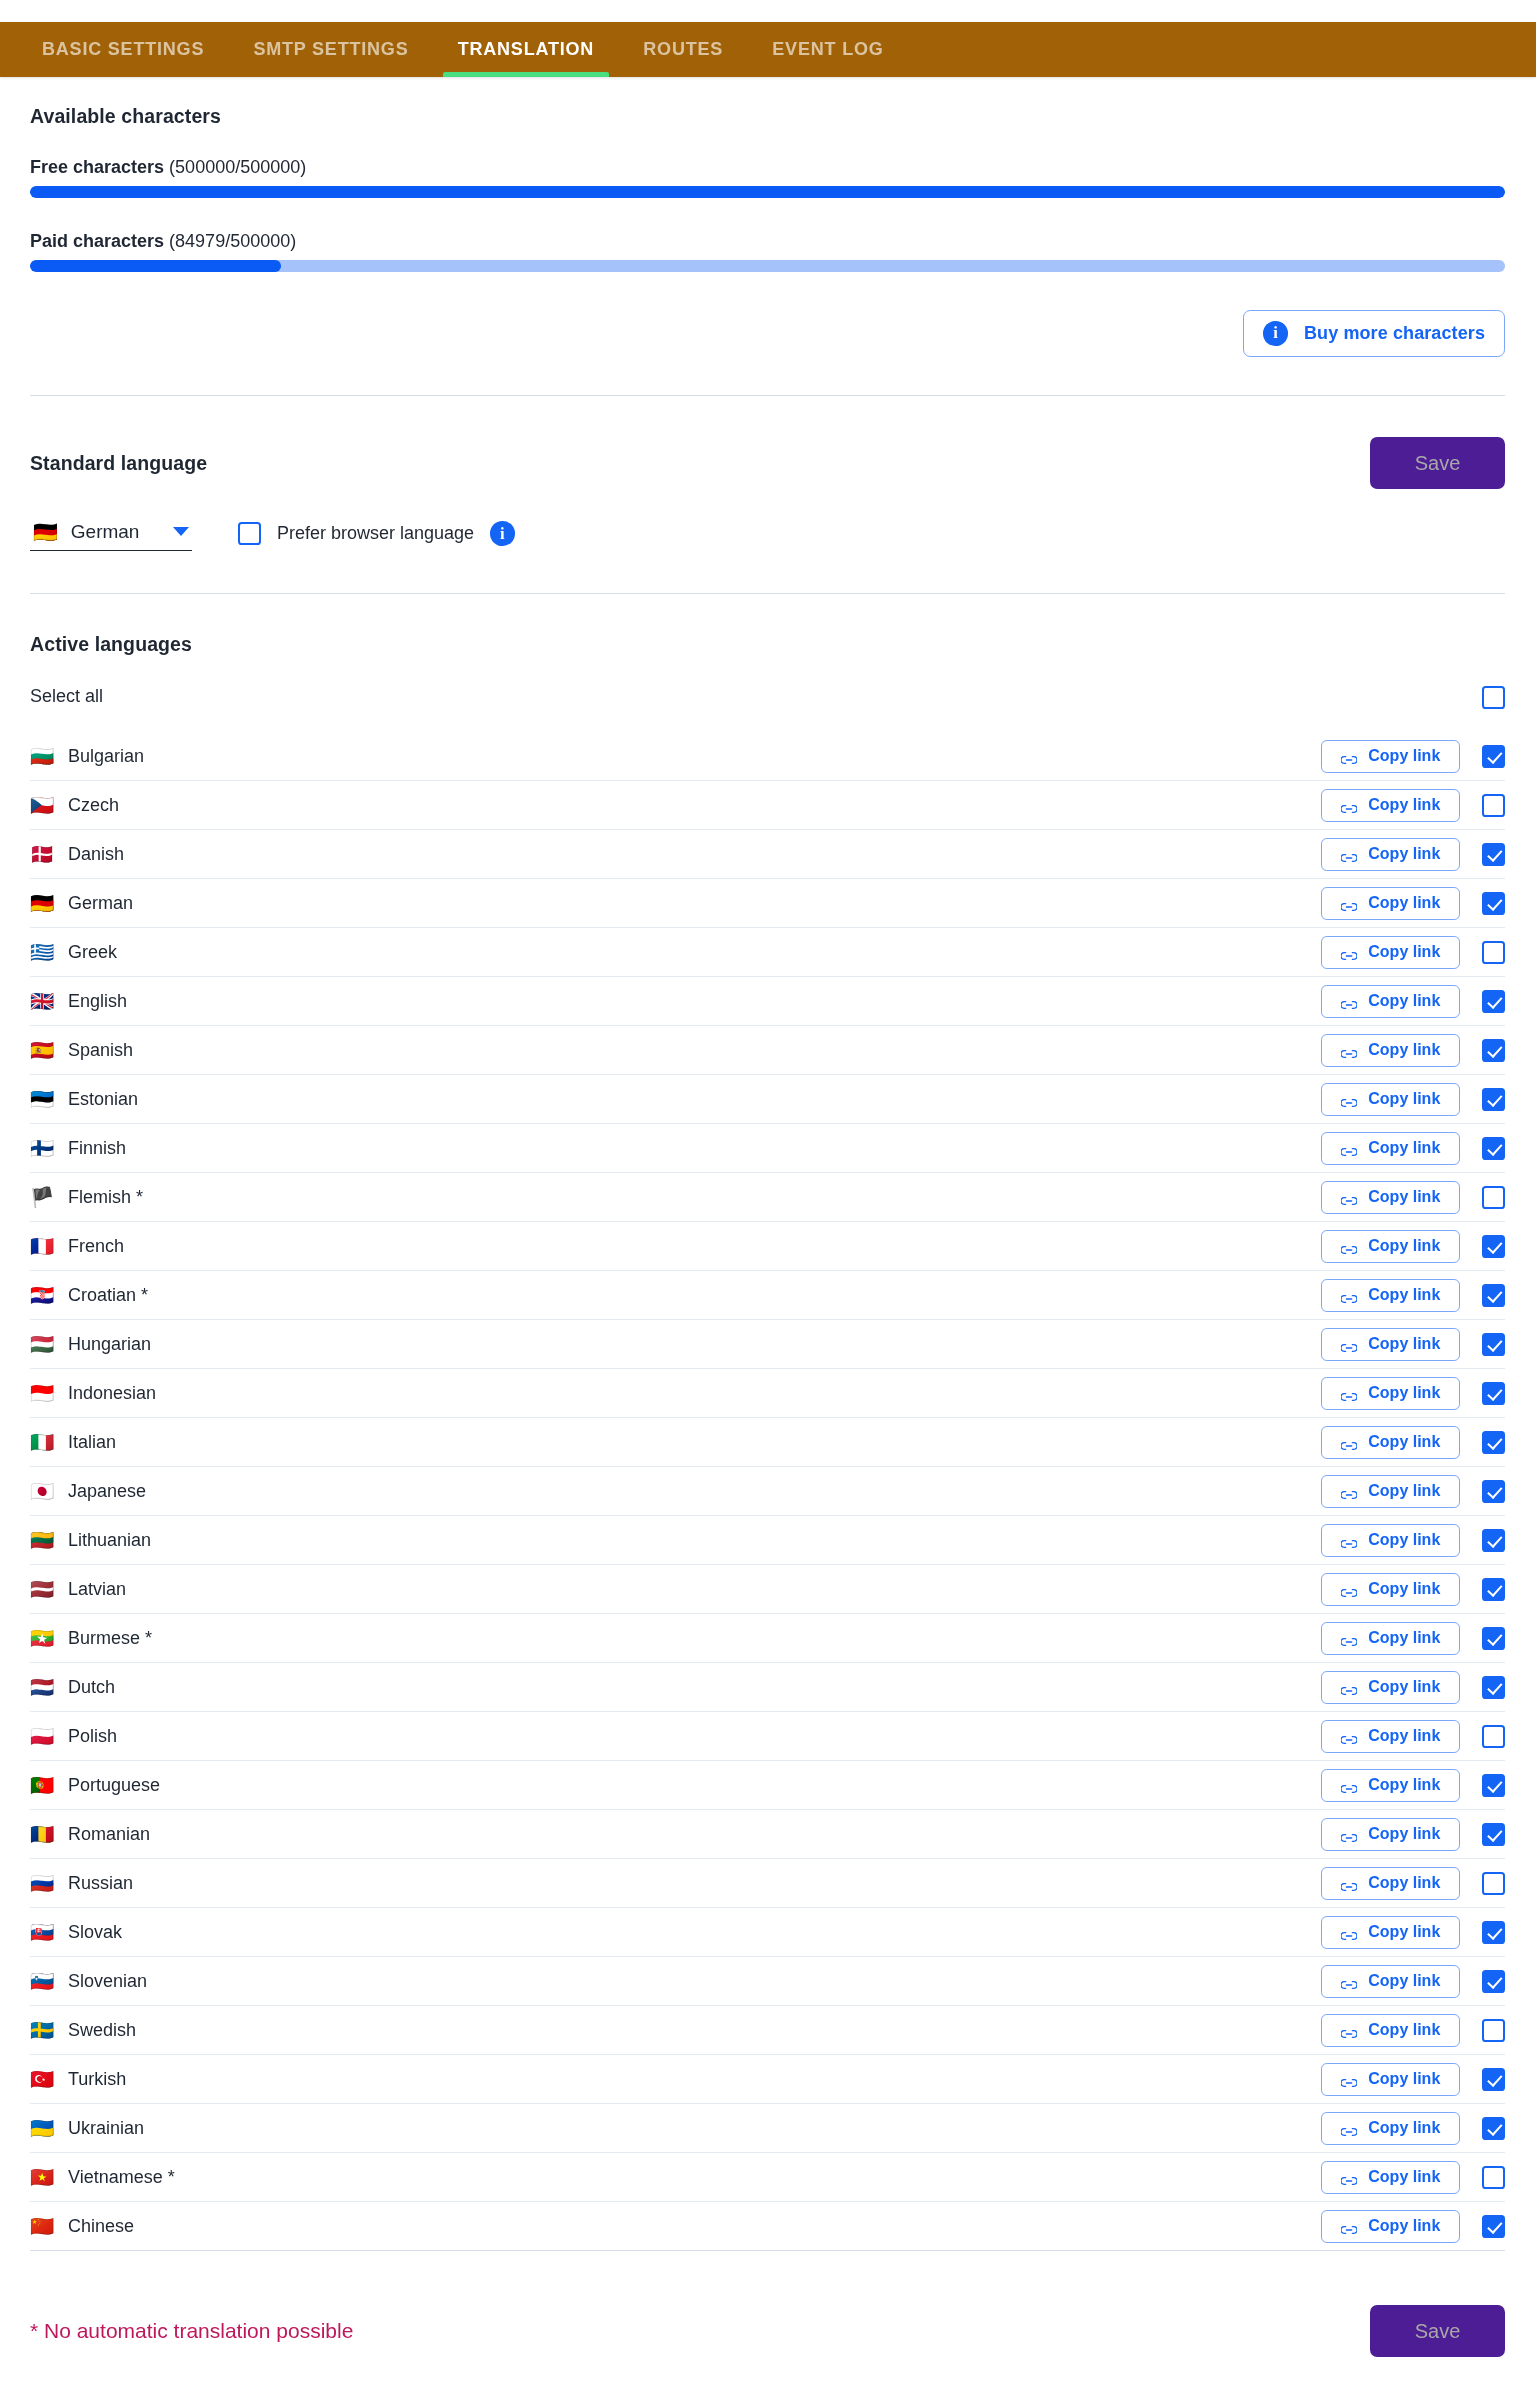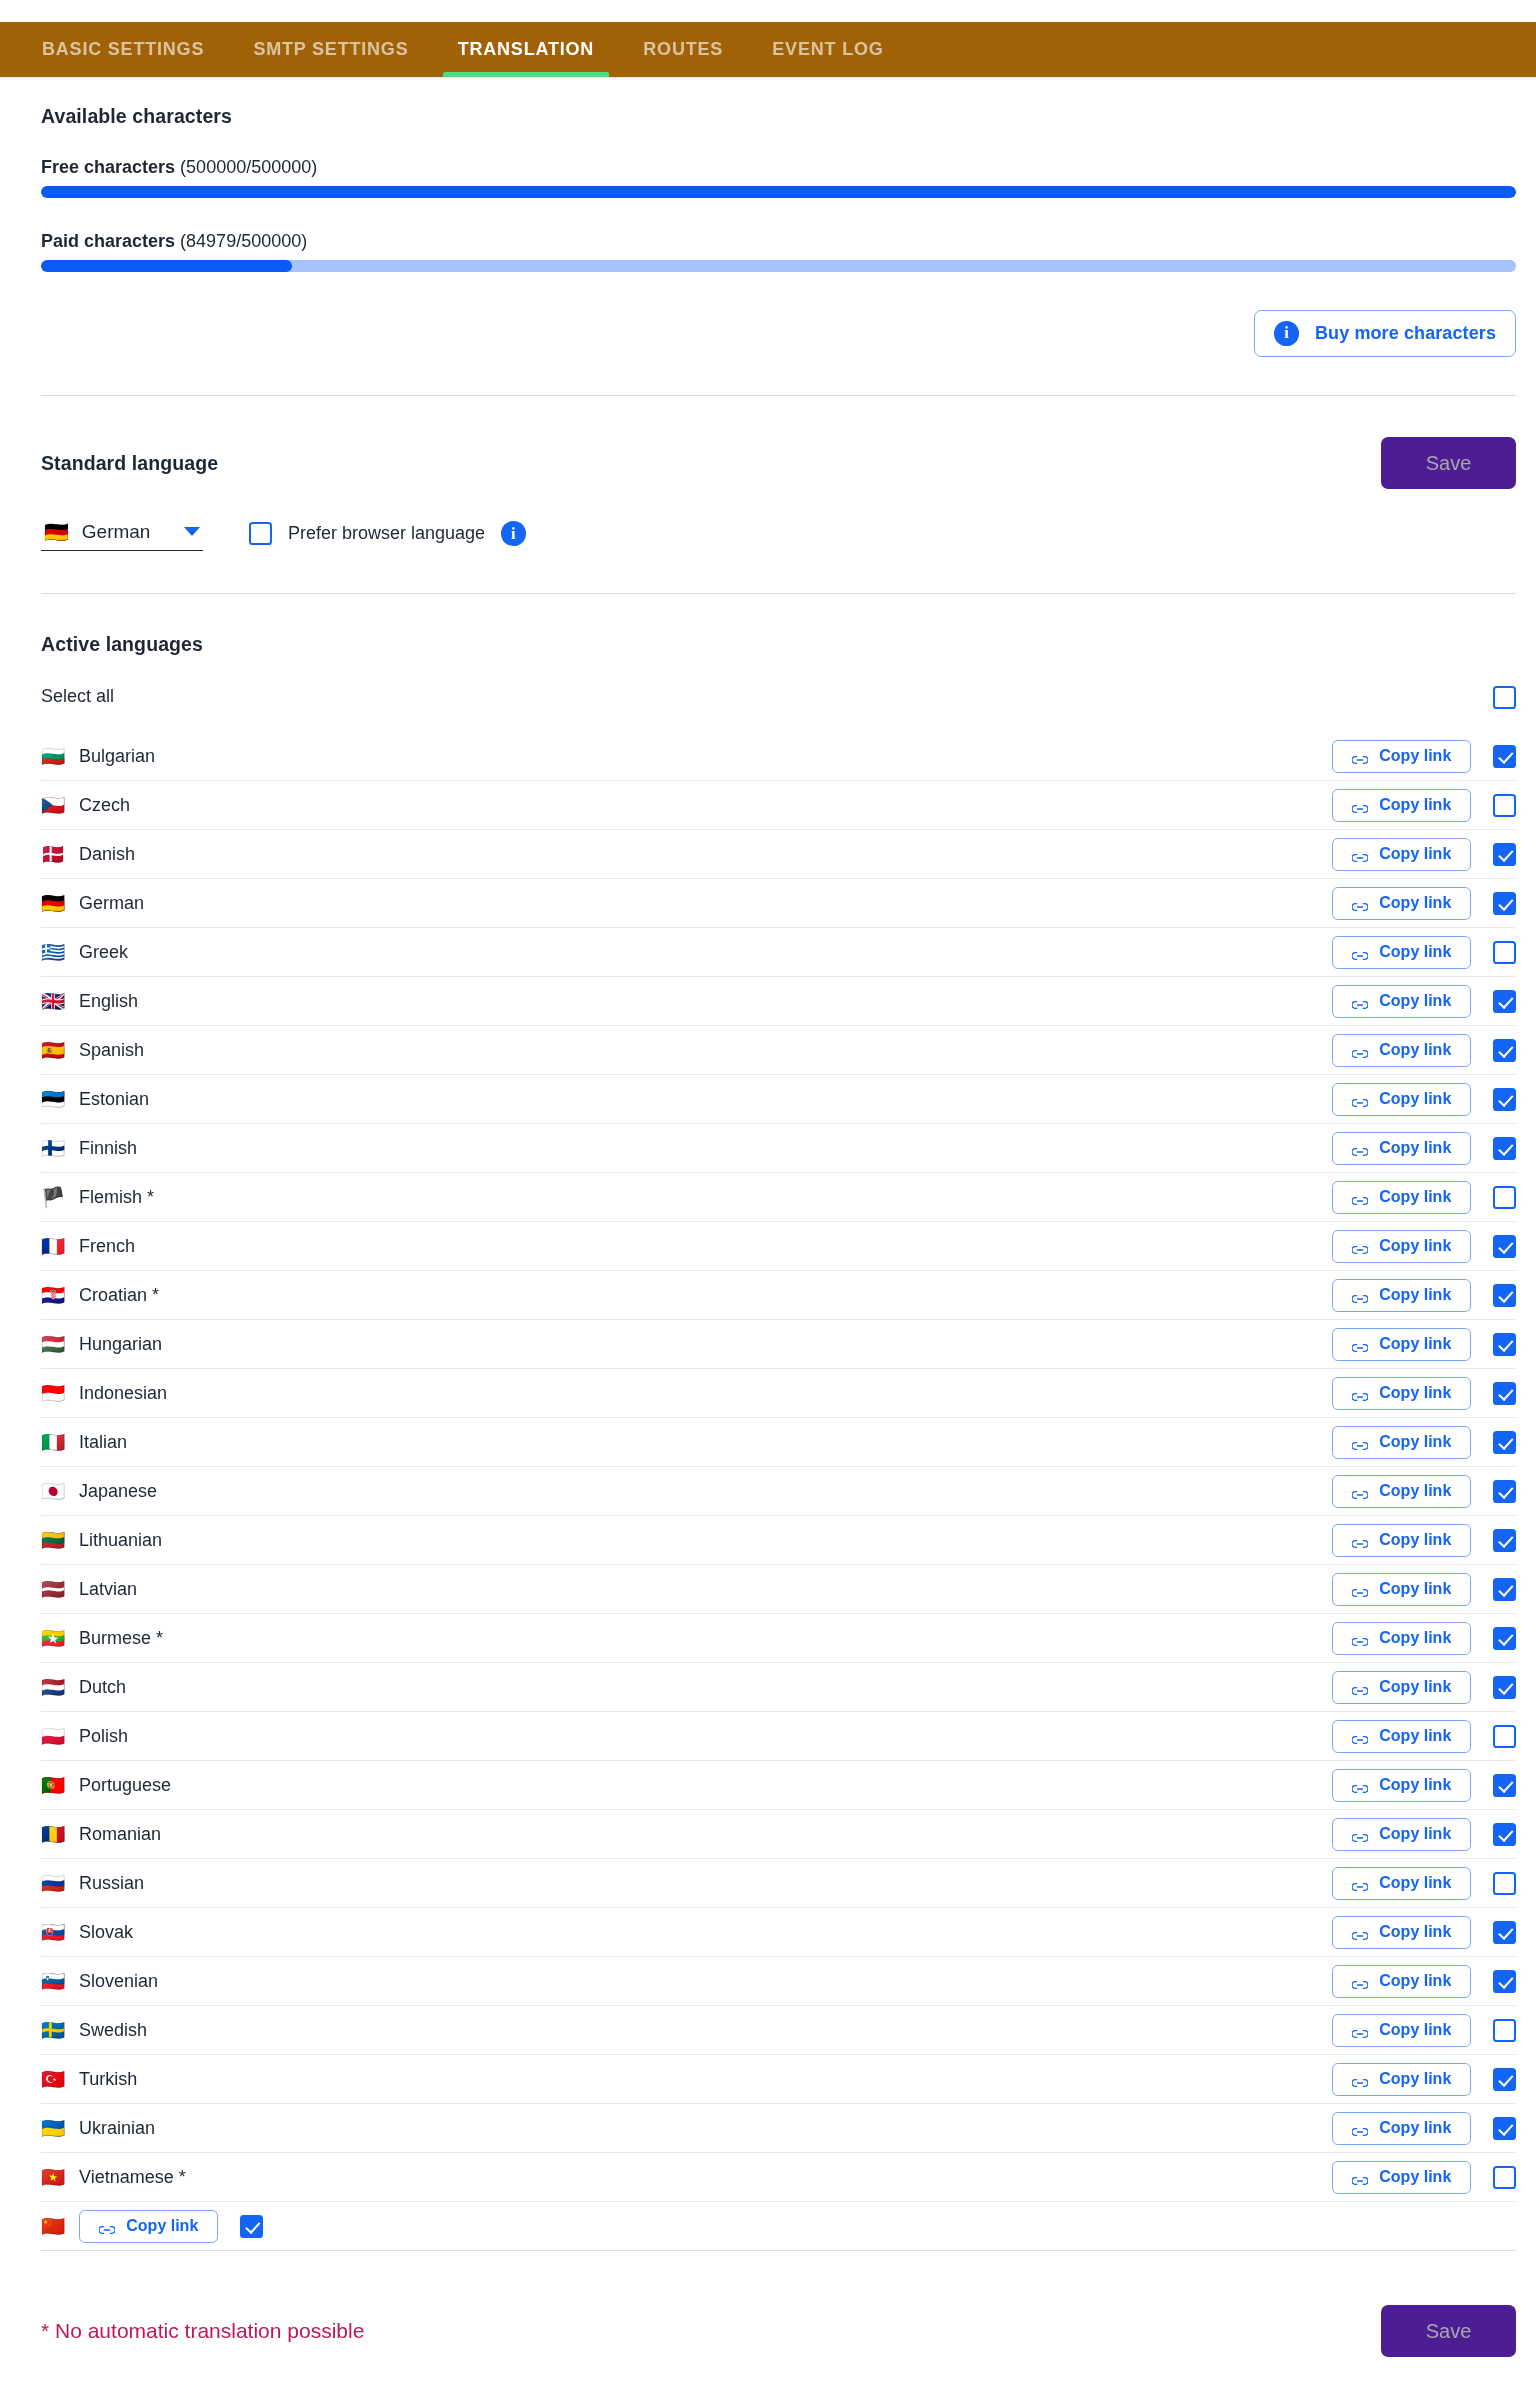--- a/index.html
+++ b/index.html
@@ -42,21 +42,21 @@
   .tab.active::after {
     content: "";
     position: absolute;
     left: 10px; right: 10px; bottom: 0;
     height: 5px;
     background: #4ade80;
     border-radius: 2.2px 2.2px 0 0;
   }
 
   
-  .page { position: absolute; top: 77px; left: 11px; width: 1368px; }
+  .page { position: absolute; top: 77px; left: 0; width: 1368px; }
   .inner { margin: 0 30px; position: relative; }
 
   .section-title {
     font-size: 19.5px;
     font-weight: bold;
     color: #1f2733;
     letter-spacing: 0.1px;
   }
 
   .hr {
@@ -707,20 +707,21 @@
                 <path d="M7 2H5a5 5 0 0 0 0 10h2" fill="none" stroke="#1464f5" stroke-width="2" stroke-linecap="round"></path>
                 <path d="M17 2h2a5 5 0 0 1 0 10h-2" fill="none" stroke="#1464f5" stroke-width="2" stroke-linecap="round"></path>
                 <path d="M8 7h8" fill="none" stroke="#1464f5" stroke-width="2" stroke-linecap="round"></path>
               </svg></span>
             <span>Copy link</span>
           </button>
           <span class="cb"></span>
         </div>
         <div class="lang-row">
           <span class="lang-flag">🇨🇳</span>
+          <span class="lang-name">Chinese</span>
           <button class="copy-btn">
             <span class="link-ico"><svg viewBox="0 0 24 14" width="16" height="10" aria-hidden="true">
                 <path d="M7 2H5a5 5 0 0 0 0 10h2" fill="none" stroke="#1464f5" stroke-width="2" stroke-linecap="round"></path>
                 <path d="M17 2h2a5 5 0 0 1 0 10h-2" fill="none" stroke="#1464f5" stroke-width="2" stroke-linecap="round"></path>
                 <path d="M8 7h8" fill="none" stroke="#1464f5" stroke-width="2" stroke-linecap="round"></path>
               </svg></span>
             <span>Copy link</span>
           </button>
           <span class="cb checked"></span>
         </div>

